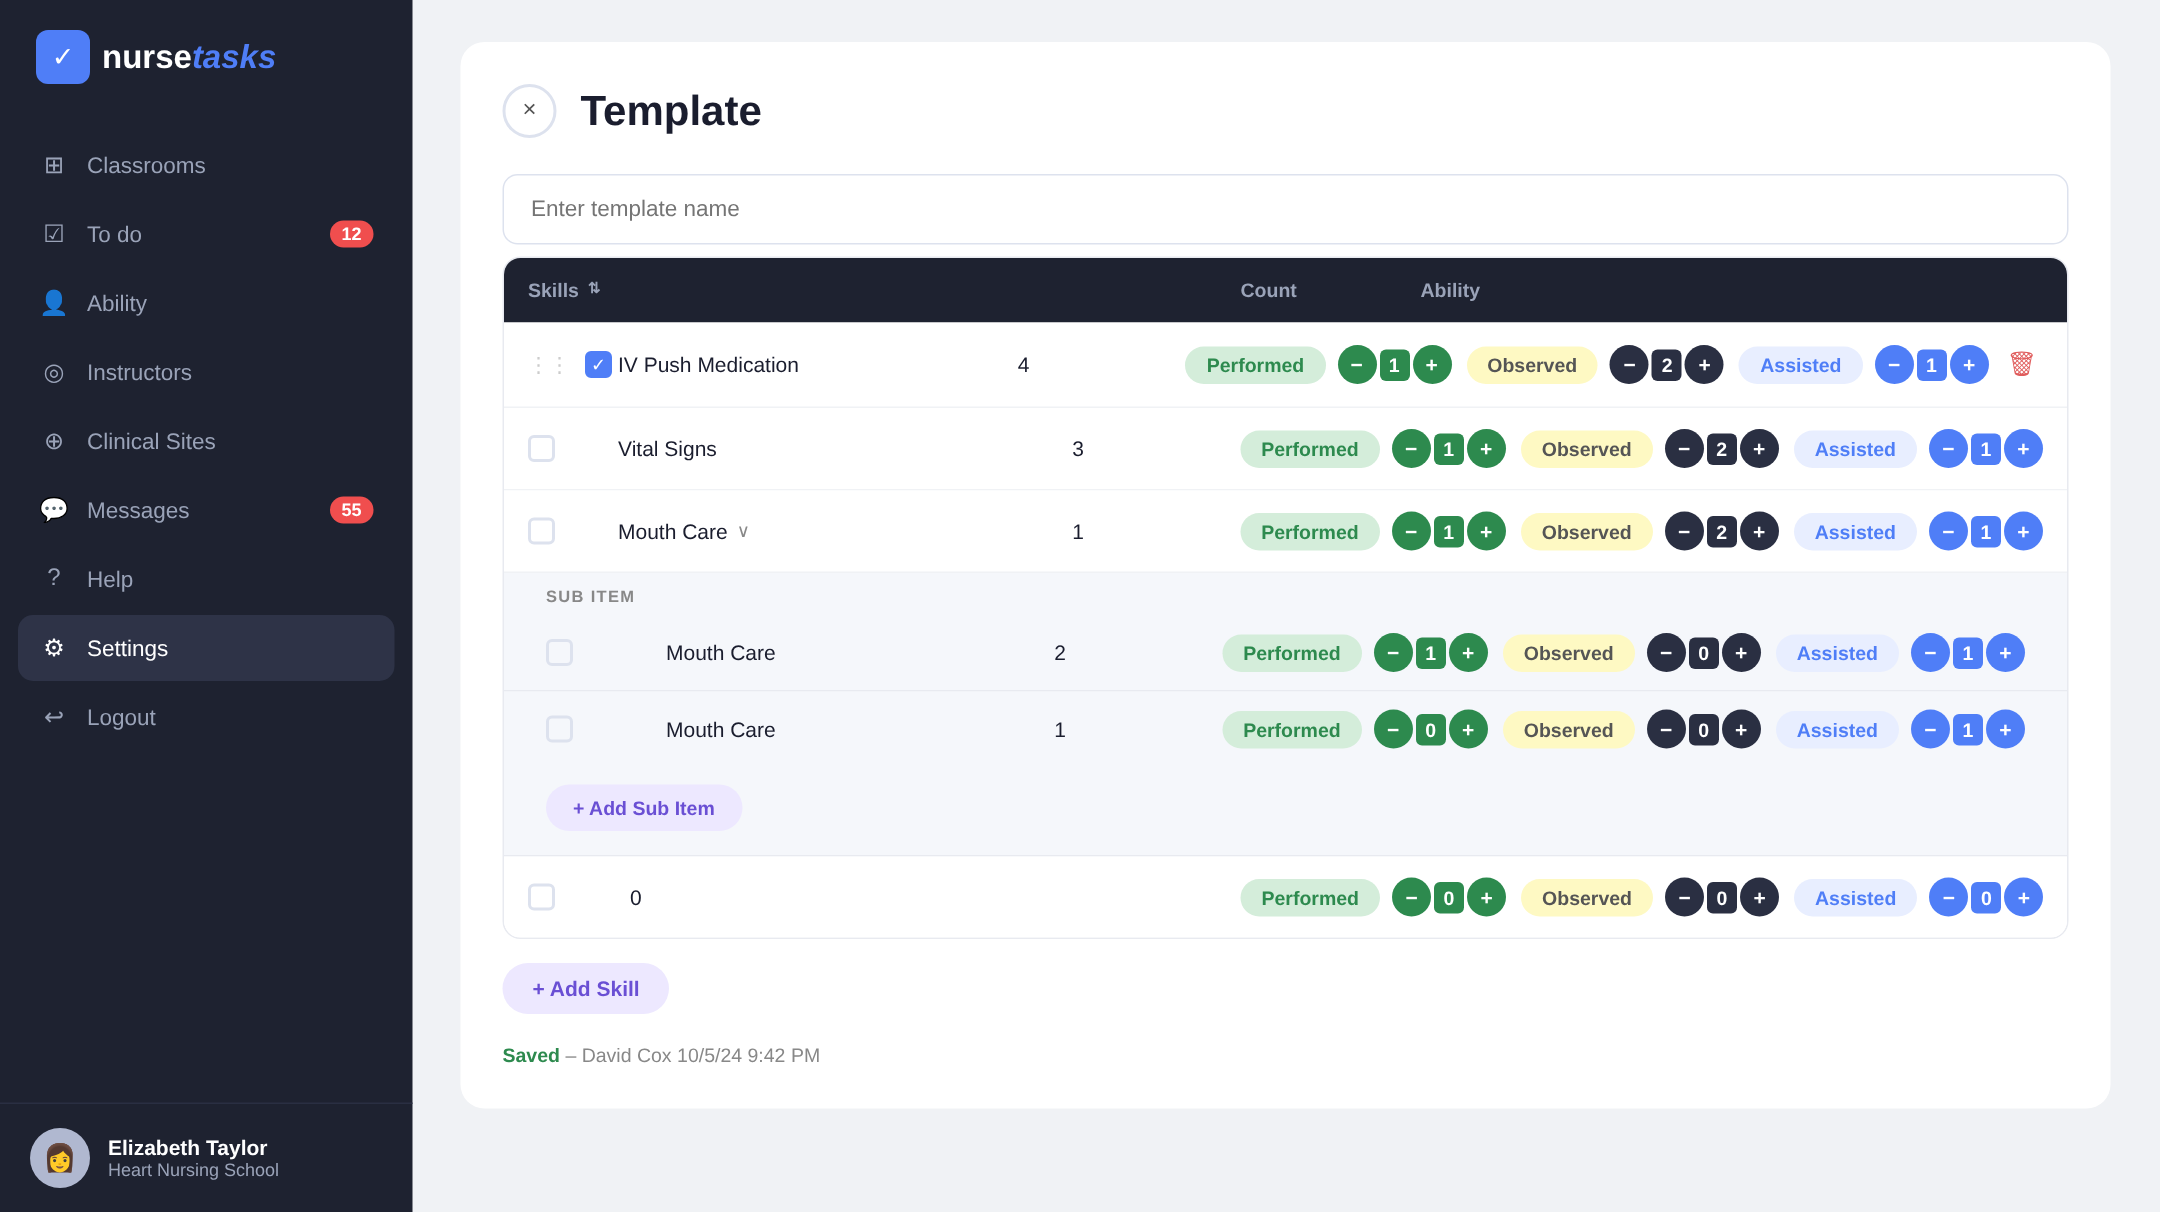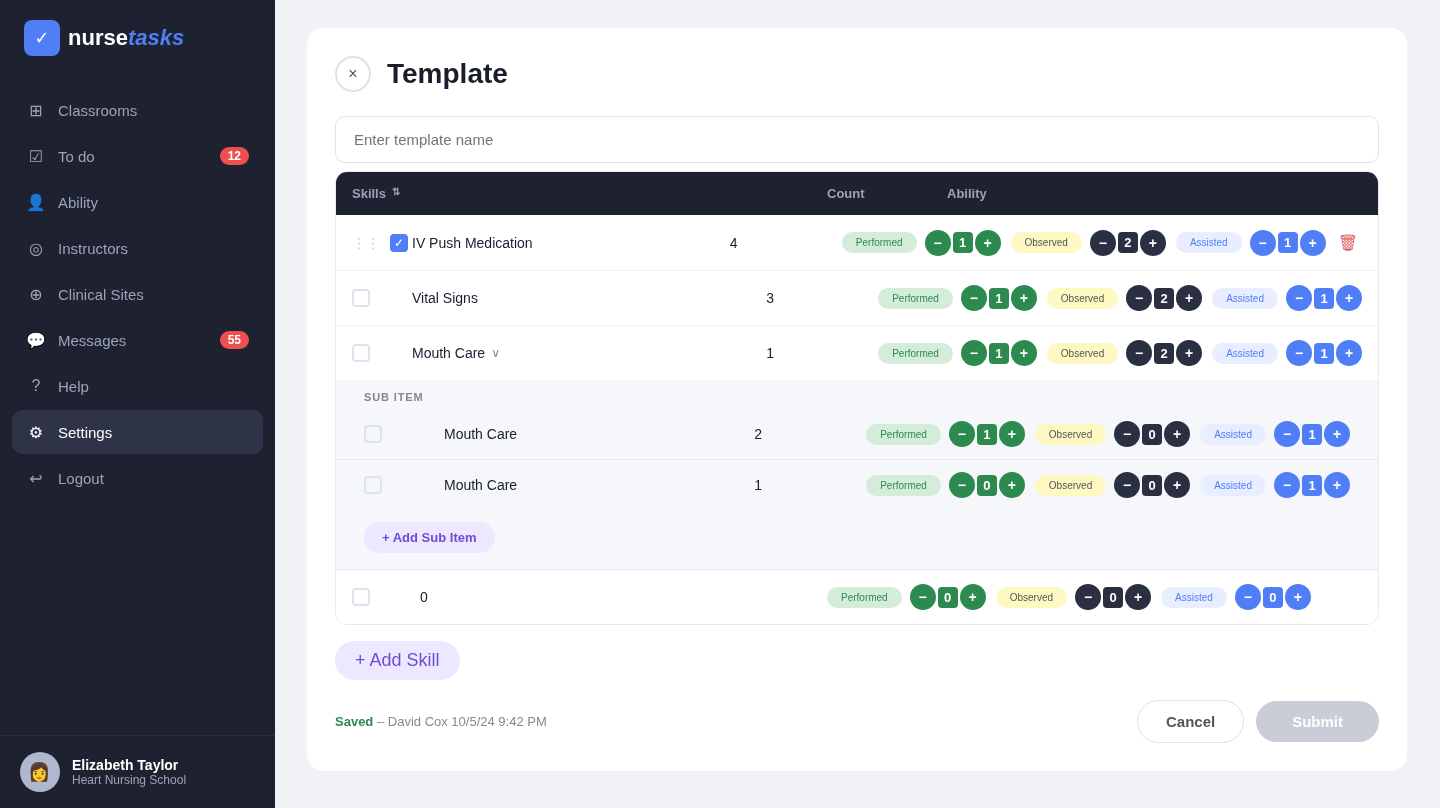--- a/index.html
+++ b/index.html
@@ -91,21 +91,21 @@
     .checkbox { width: 18px; height: 18px; border: 2px solid #dde2ee; border-radius: 4px; cursor: pointer; }
     .checkbox.checked { background: #4f7ef7; border-color: #4f7ef7; display: flex; align-items: center; justify-content: center; color: #fff; font-size: 12px; }
     .skill-name { font-size: 14px; font-weight: 400; color: #1a1d2e; display: flex; align-items: center; gap: 6px; }
     .chevron-icon { font-size: 12px; color: #888; cursor: pointer; }
     .count-cell { font-size: 14px; color: #1a1d2e; font-weight: 500; padding-left: 8px; }
 
     
     .ability-controls { display: flex; gap: 10px; align-items: center; }
     .ability-group { display: flex; align-items: center; gap: 8px; }
     .ability-label {
-      padding: 5px 14px; border-radius: 20px; font-size: 10px; font-weight: 400;
+      padding: 5px 14px; border-radius: 20px; font-size: 13px; font-weight: 700;
     }
     .label-performed { background: #d4edda; color: #2d8a4e; }
     .label-observed { background: #fef9c3; color: #555; }
     .label-assisted { background: #e8eeff; color: #4f7ef7; }
     .counter { display: flex; align-items: center; gap: 2px; }
     .counter-btn {
       width: 26px; height: 26px; border-radius: 50%; border: none; cursor: pointer;
       font-size: 14px; font-weight: 700; display: flex; align-items: center; justify-content: center;
     }
     .counter-btn.minus-green { background: #2d8a4e; color: #fff; }
@@ -145,21 +145,21 @@
     
     .new-skill-input {
       width: 100%; border: 1.5px solid #4f7ef7; border-radius: 8px;
       padding: 8px 12px; font-size: 14px; color: #1a1d2e; outline: none;
     }
 
     
     .add-skill-btn {
       margin-top: 16px; background: #ede8ff; color: #6a4fd4;
       border: none; border-radius: 20px; padding: 9px 20px;
-      font-size: 18px; font-weight: 400; cursor: pointer; display: inline-flex; align-items: center; gap: 4px;
+      font-size: 14px; font-weight: 700; cursor: pointer; display: inline-flex; align-items: center; gap: 4px;
     }
 
     
     .panel-footer {
       display: flex; justify-content: space-between; align-items: center;
       margin-top: 20px;
     }
     .saved-status { font-size: 13px; }
     .saved-status .saved-word { color: #2d8a4e; font-weight: 600; }
     .saved-status .saved-detail { color: #888; }
@@ -494,19 +494,15 @@
 
     
     <button class="add-skill-btn">+ Add Skill</button>
 
     
     <div class="panel-footer">
       <div class="saved-status">
         <span class="saved-word">Saved</span>
         <span class="saved-detail">– David Cox 10/5/24 9:42 PM</span>
       </div>
-      <div class="footer-actions">
-        <button class="cancel-btn">Cancel</button>
-        <button class="submit-btn">Submit</button>
-      </div>
     </div>
   </div>
 </div>
 
 </body></html>

